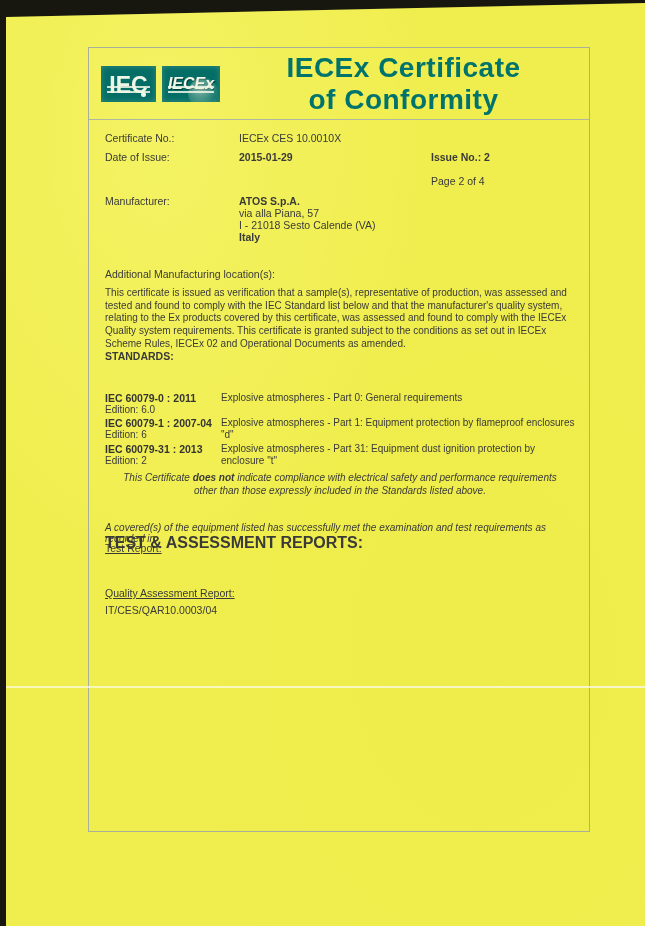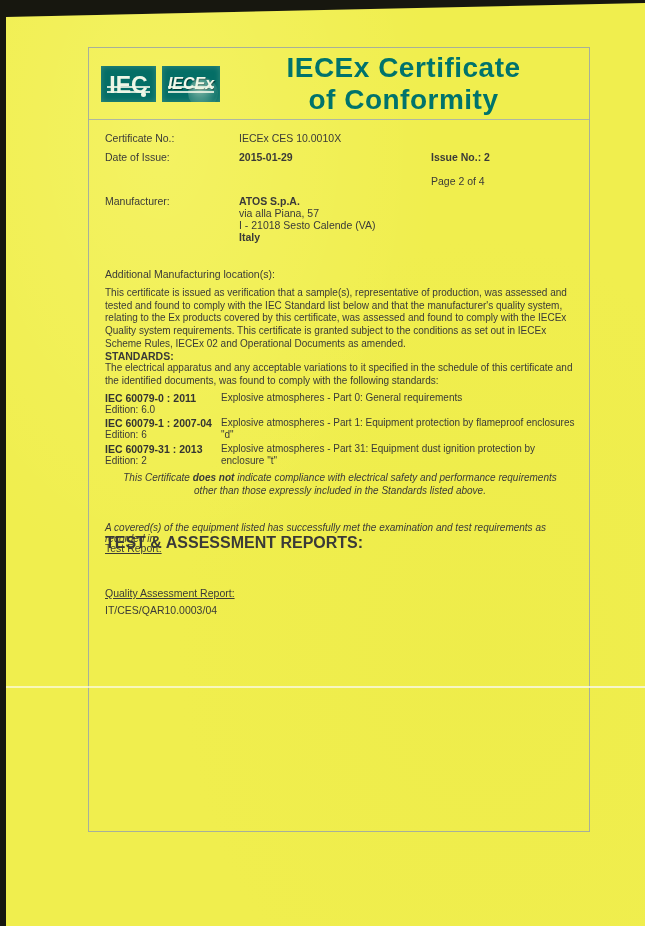--- a/index.html
+++ b/index.html
@@ -162,21 +162,20 @@
           <div>I - 21018 Sesto Calende (VA)</div>
           <div class="b">Italy</div>
         </span>
       </div>
 
       <div class="row row-addl">Additional Manufacturing location(s):</div>
 
       <div class="row row-para">This certificate is issued as verification that a sample(s), representative of production, was assessed and tested and found to comply with the IEC Standard list below and that the manufacturer's quality system, relating to the Ex products covered by this certificate, was assessed and found to comply with the IECEx Quality system requirements. This certificate is granted subject to the conditions as set out in IECEx Scheme Rules, IECEx 02 and Operational Documents as amended.</div>
 
       <div class="row row-std-head">STANDARDS:</div>
-      <div class="row row-std-intro">The electrical apparatus and any acceptable variations to it specified in the schedule of this certificate and the identified documents, was found to comply with the following standards:</div>
 
       <div class="std-list">
         <div class="std-row">
           <div class="std-c1">
             <div class="std-code">IEC 60079-0 : 2011</div>
             <div class="std-ed">Edition: 6.0</div>
           </div>
           <div class="std-desc">Explosive atmospheres - Part 0: General requirements</div>
         </div>
         <div class="std-row">

